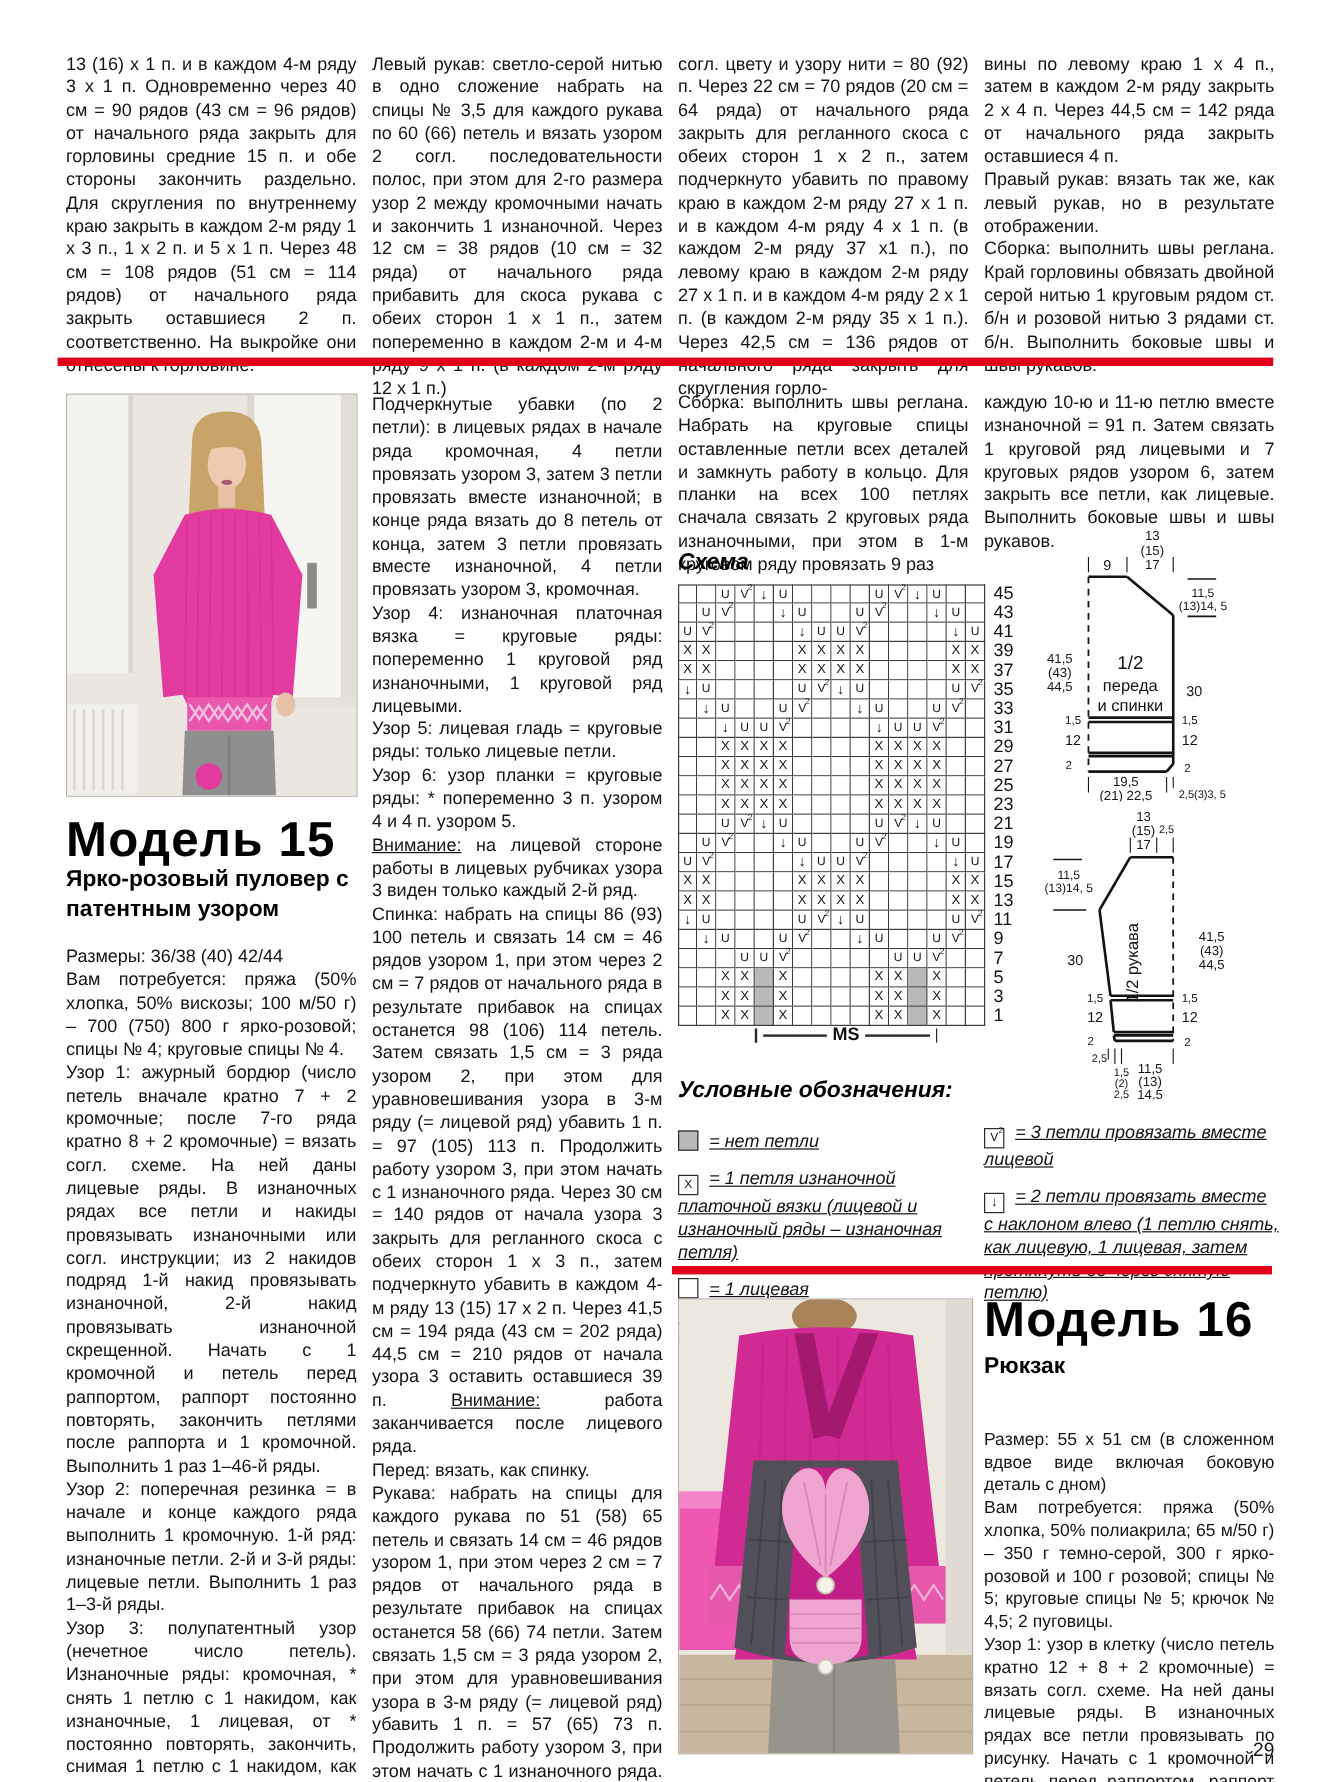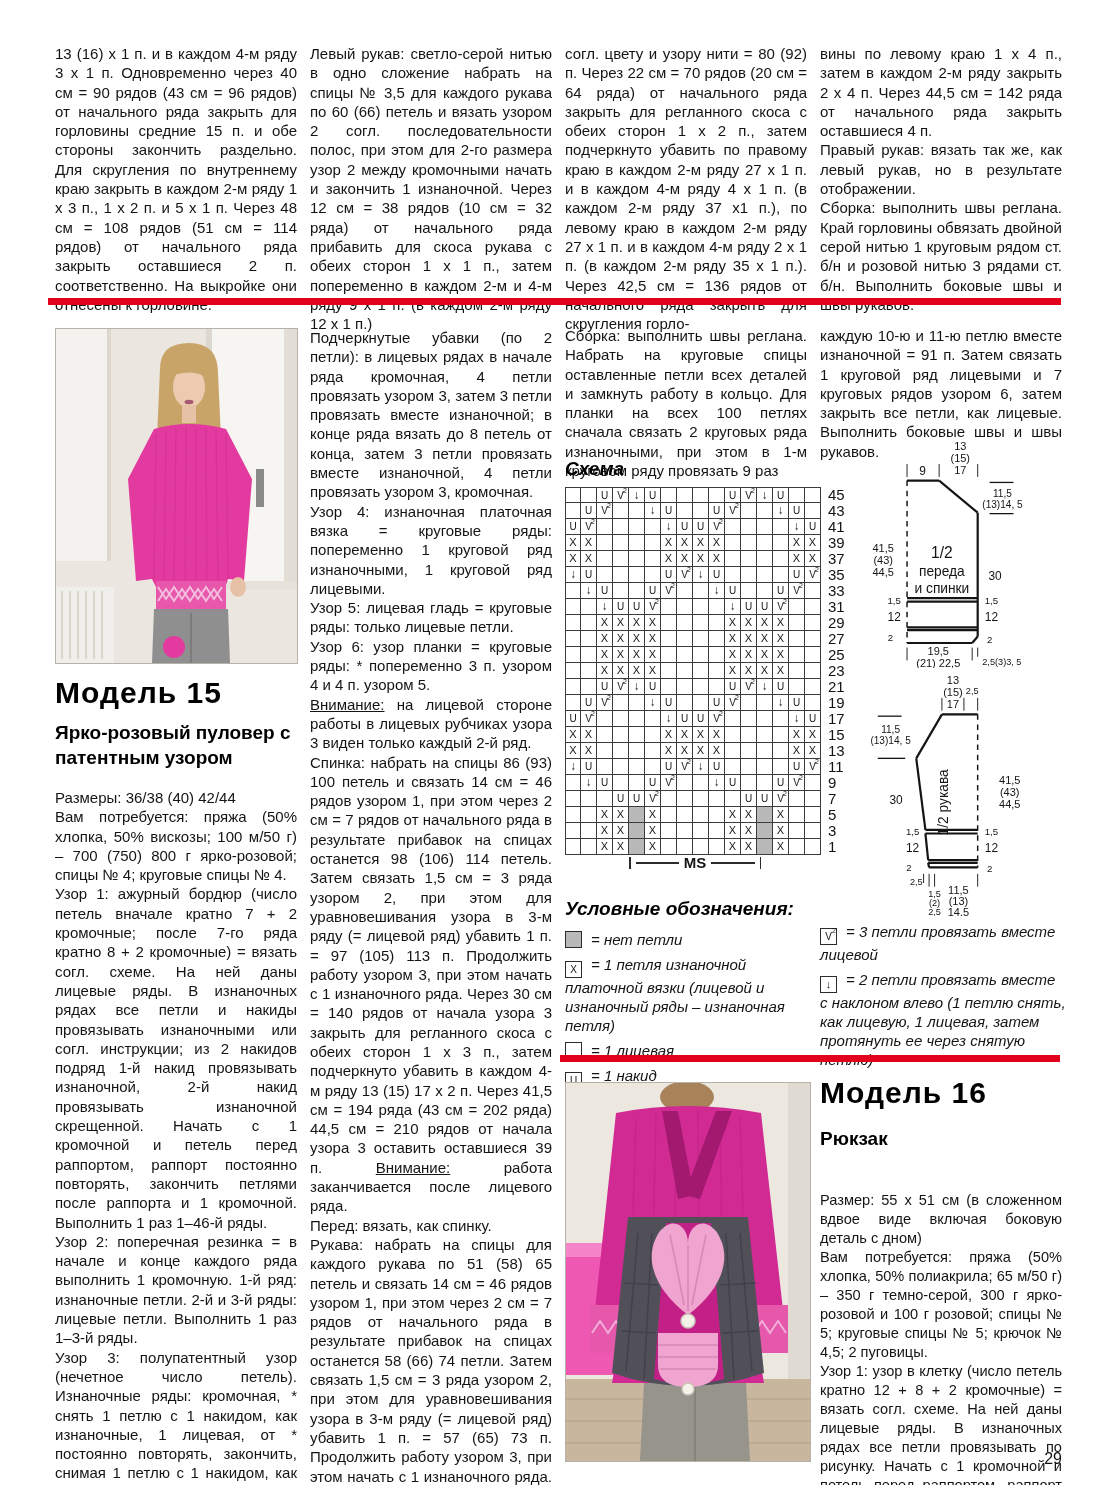--- a/index.html
+++ b/index.html
@@ -3,41 +3,41 @@
 <meta charset="utf-8">
 <style>
   html,body{margin:0;padding:0;background:#ffffff;}
   .page{position:relative;width:1107px;height:1485px;background:#fff;overflow:hidden;
         font-family:"Liberation Sans","DejaVu Sans",sans-serif;color:#141414;}
   .col{position:absolute;width:242px;font-size:15px;line-height:19.3px;text-align:justify;hyphens:auto;}
   .para{margin:0;text-align:justify;}
   .b{font-weight:normal;}
   .u{text-decoration:underline;}
   .redbar{position:absolute;height:7px;background:#e2001a;}
-  .h1{position:absolute;font-size:30px;font-weight:bold;letter-spacing:1px;color:#000;}
+  .h1{position:absolute;font-size:41px;font-weight:bold;letter-spacing:1px;color:#000;}
   .h2{position:absolute;font-size:19px;font-weight:bold;line-height:25px;color:#000;width:242px;}
   .h3{position:absolute;font-size:19px;font-weight:bold;font-style:italic;color:#000;}
   .photo{position:absolute;border:1px solid #b7b2a9;}
   
   .chart{position:absolute;}
   .crow{display:flex;}
   .cc{position:relative;width:16px;height:16px;box-sizing:border-box;border-right:1px solid #3c3c3c;
       border-bottom:1px solid #3c3c3c;font-size:10px;line-height:15px;text-align:center;background:#fff;}
   .cc.x{font-size:11px;}
   .cc.a{font-weight:bold;font-size:12px;}
   .cc.v::after{content:"2";position:absolute;top:-1px;right:1px;font-size:7px;line-height:7px;}
   .cc.g{background:#b9b9b9;}
   .rn{width:34px;font-size:15px;line-height:16px;padding-left:7px;box-sizing:border-box;}
   .ms{position:absolute;display:flex;align-items:center;height:14px;}
   .ms .tick{width:1.5px;height:12px;background:#2b2b2b;}
   .ms .line{flex:1;height:1.5px;background:#2b2b2b;margin:0 5px;}
   .ms b{font-size:15px;font-weight:bold;line-height:14px;}
   
   .legend{position:absolute;width:246px;font-size:15px;line-height:19px;font-style:italic;}
-  .litem{margin:0 0 6px 0;}
+  .litem{margin:12px 0 6px 0;text-decoration:underline;}
   .lbox{display:inline-block;position:relative;width:15px;height:15px;border:1.5px solid #2b2b2b;
         font-style:normal;font-size:10px;line-height:15px;text-align:center;vertical-align:-3px;
         margin-right:9px;background:#fff;}
   .lbox.g{background:#b9b9b9;}
   .lbox.a{font-weight:bold;font-size:11px;}
   .lbox.v::after{content:"2";position:absolute;top:-2px;right:0px;font-size:7px;line-height:7px;}
   .pageno{position:absolute;font-size:16px;color:#141414;}
   svg text{font-family:"Liberation Sans","DejaVu Sans",sans-serif;fill:#141414;}
   .dg{position:absolute;}
 </style>
@@ -569,21 +569,21 @@
         <div class="cc"></div>
         <div class="cc x">X</div>
         <div class="cc x">X</div>
         <div class="cc g"></div>
         <div class="cc x">X</div>
         <div class="cc"></div>
         <div class="cc"></div>
         <div class="rn">1</div>
       </div>
     </div>
-  <div class="ms" style="left:629px;top:856px;width:132px;">
+  <div class="ms" style="left:629px;top:856px;width:152px;">
     <i class="tick"></i>
       <i class="line"></i>
     <b>MS</b>
     <i class="line"></i>
       <i class="tick"></i>
   </div>
 
   <div class="h3" style="left:565px;top:898px;">Условные обозначения:</div>
   <div class="legend" style="left:565px;top:930px;">
     <p class="litem"><span class="lbox g"></span><span>= нет петли</span></p>

